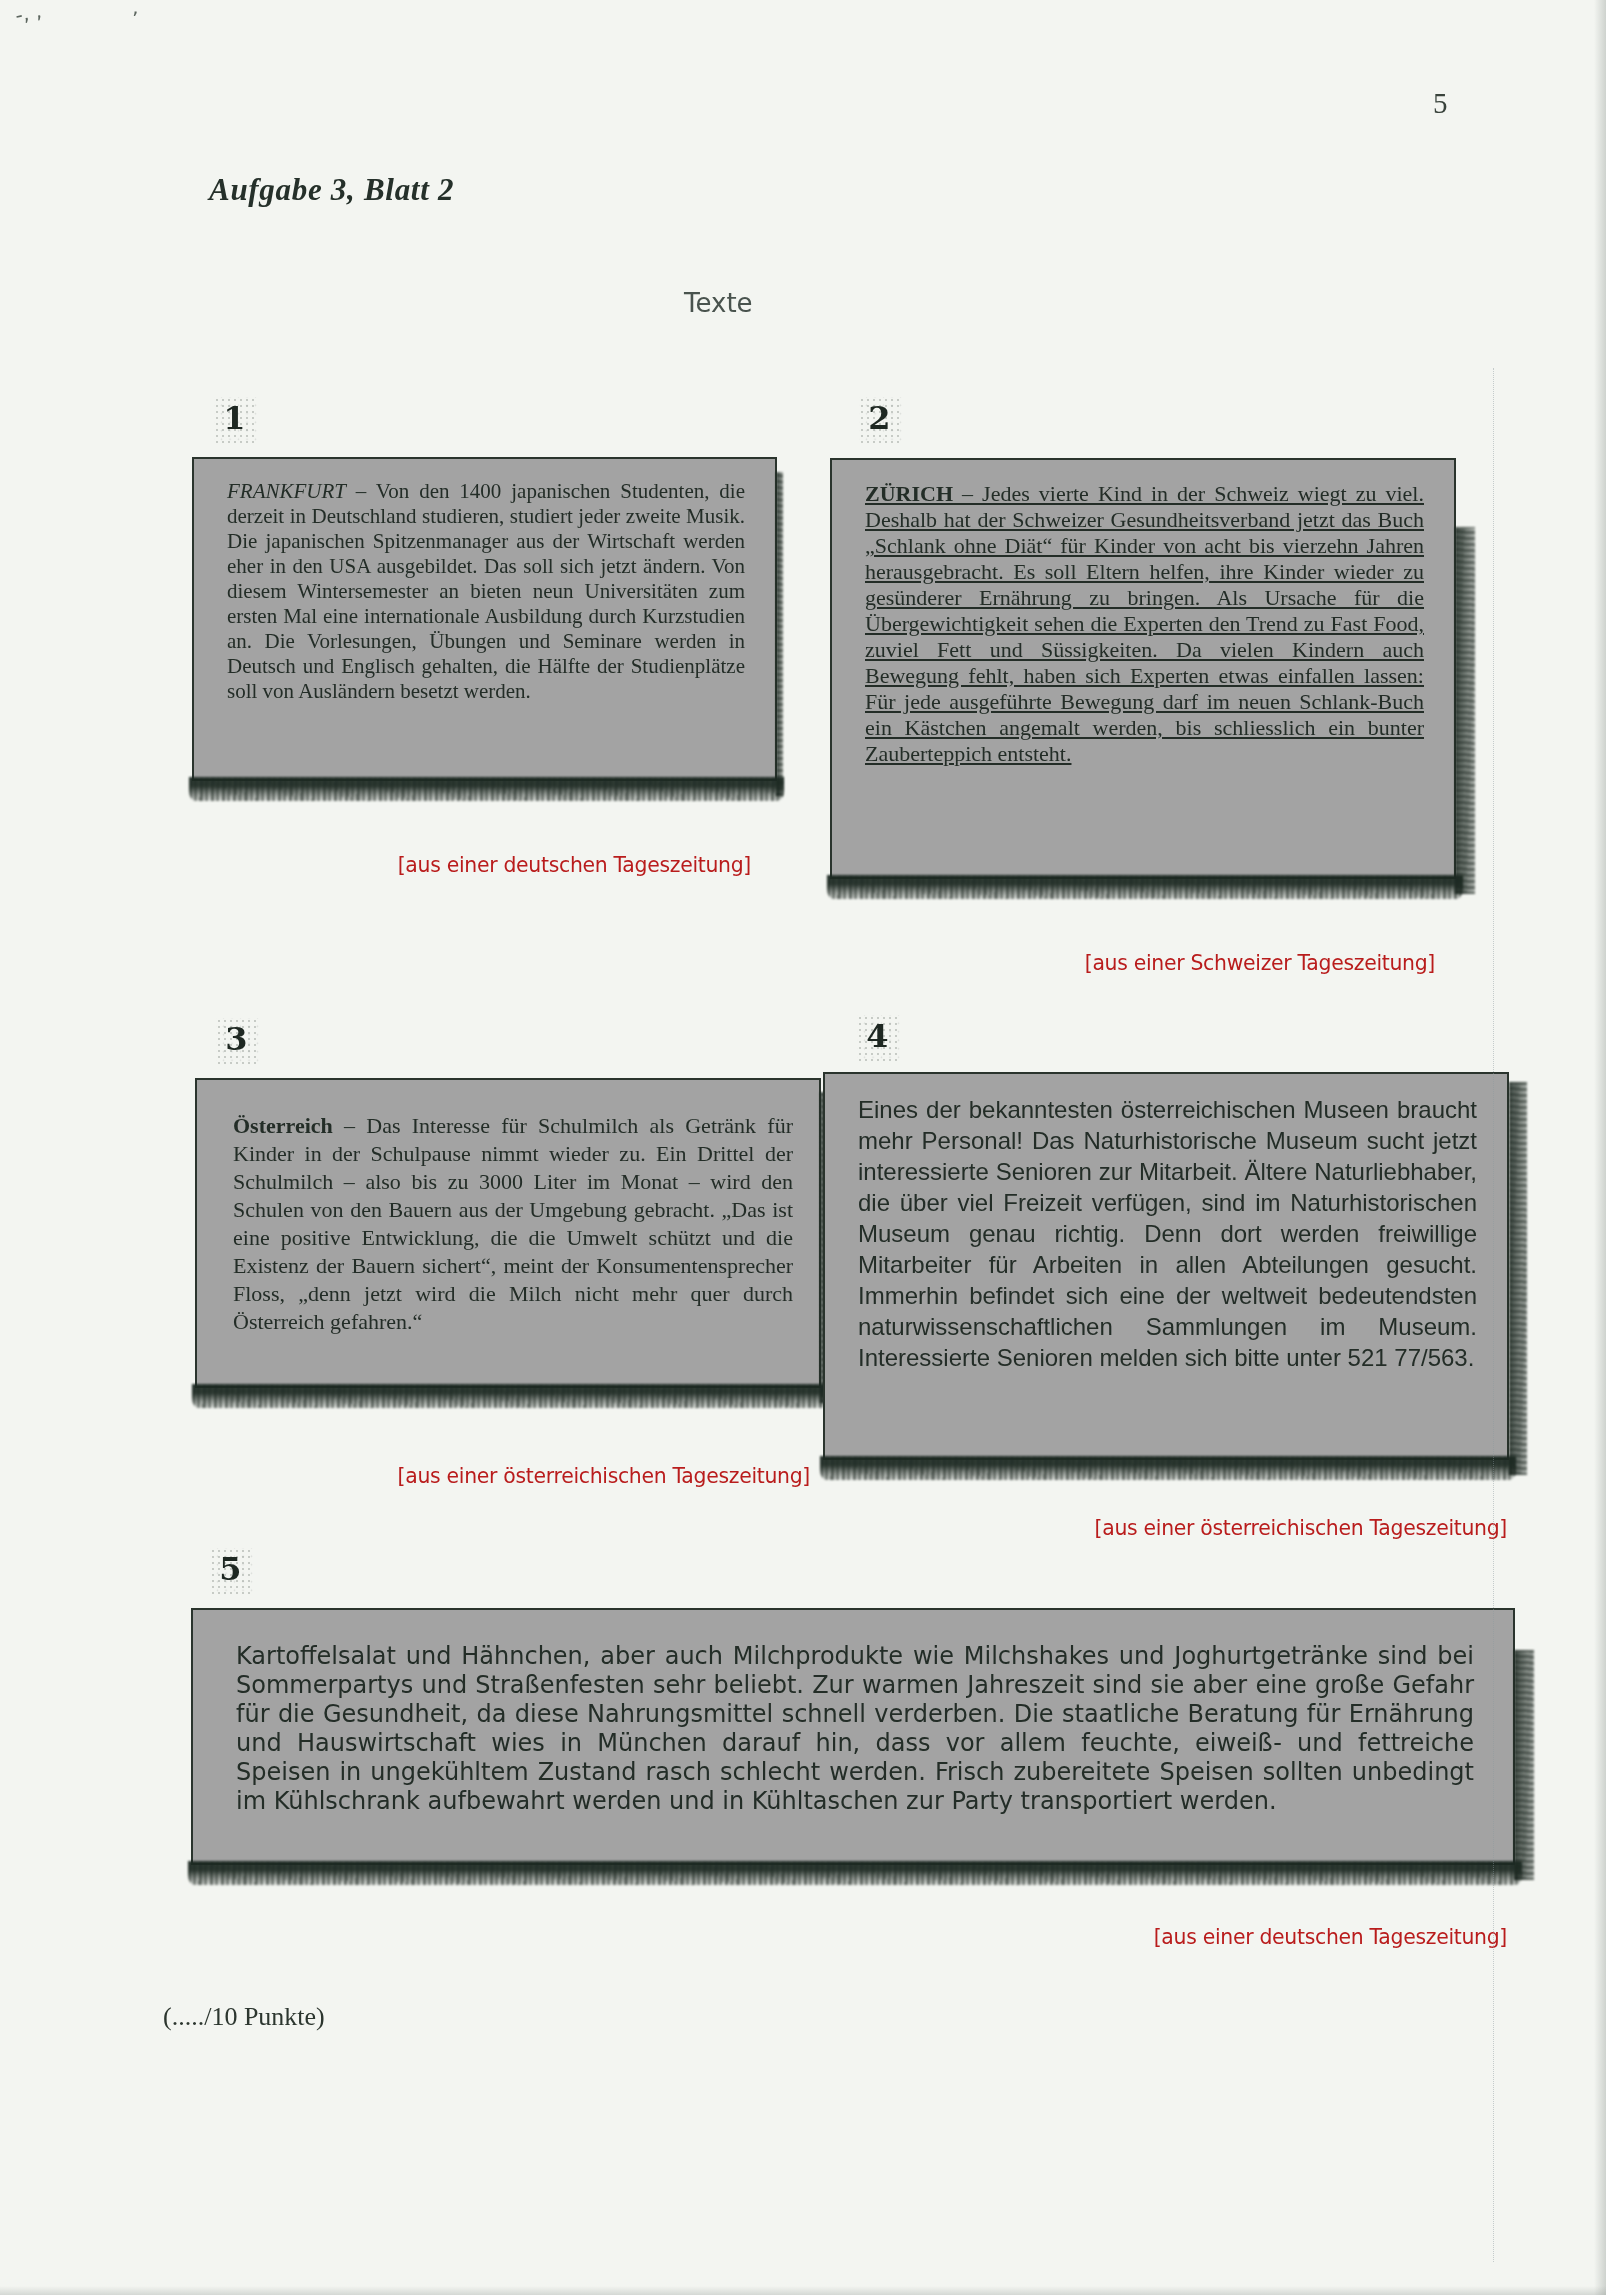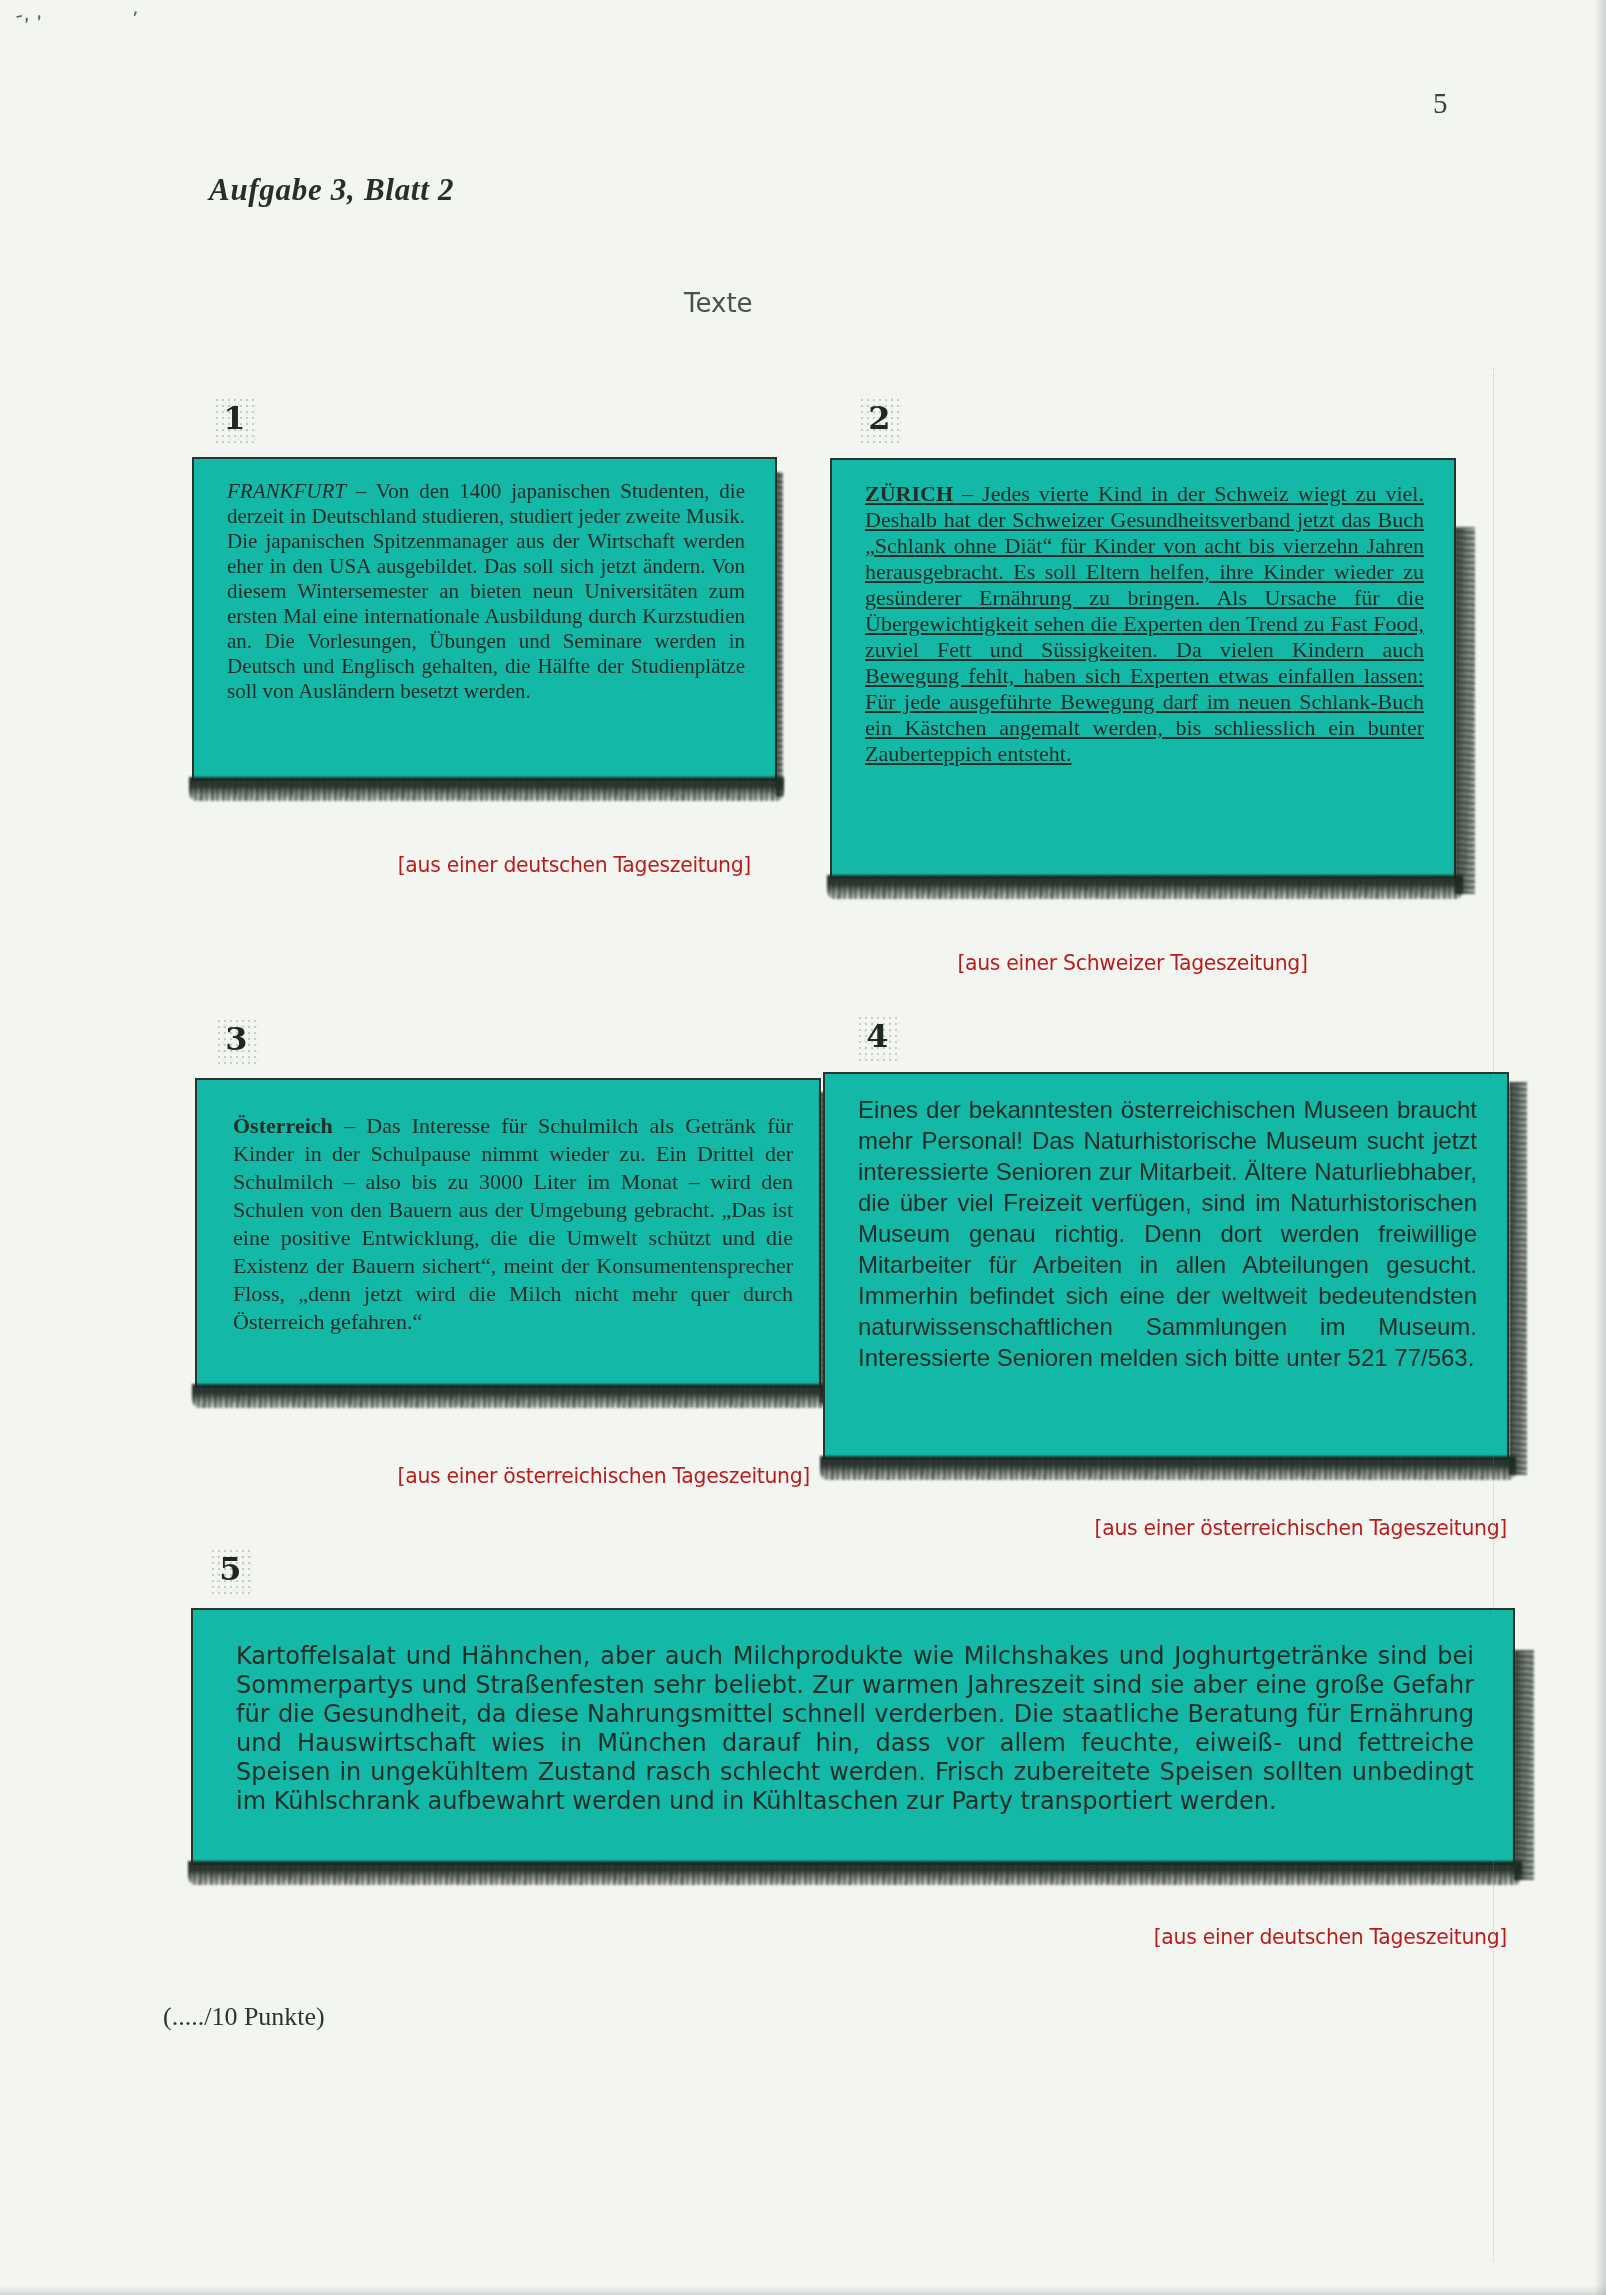--- a/index.html
+++ b/index.html
@@ -27,21 +27,21 @@
   .subheading{position:absolute;left:684px;top:288px;width:217px;
     font-family:"DejaVu Sans",sans-serif;font-size:26px;color:#49534e;}
 
   .clip-num{position:absolute;font-family:"DejaVu Serif",serif;font-weight:700;font-size:32px;color:#1e2822;
     padding:5.3px 12px 9.2px 9.2px;line-height:1;
     background:
       radial-gradient(rgba(95,106,99,.30) 1px, transparent 1.1px),
       radial-gradient(rgba(120,131,123,.22) 0.8px, transparent 1px);
     background-size:6px 6px,8.5px 8.5px;background-position:0 0,3.3px 4px;}
 
-  .clip{position:absolute;background:#14b8a6;border:2px solid #2a342d;box-sizing:border-box;}
+  .clip{position:absolute;background:#a3a3a3;border:2px solid #2a342d;box-sizing:border-box;}
   .clip::after{ 
     content:"";position:absolute;left:-5.3px;right:-9.2px;bottom:-22.4px;height:24px;
     background:
       linear-gradient(to bottom, rgba(30,42,35,.92) 0 38%, rgba(30,42,35,.48) 66%, rgba(30,42,35,.06)),
       repeating-linear-gradient(92deg, rgba(10,20,14,.55) 0 3.3px, rgba(10,20,14,.08) 3.3px 5.3px, rgba(10,20,14,.45) 5.3px 8.5px, rgba(10,20,14,.05) 8.5px 11.2px);
     filter:blur(1.3px);
     border-radius:0 0 6.6px 6.6px / 0 0 10.5px 10.5px;}
   .clip::before{ 
     content:"";position:absolute;top:12%;bottom:-17px;right:-13px;width:12px;
     background:
@@ -66,21 +66,21 @@
   #clip-3{left:195px;top:1078px;width:626px;height:310px;padding:32px 26px 0 36px;}
   #clip-3 .clip-text{font-size:22px;line-height:28px;}
   #clip-4{left:823px;top:1072px;width:686px;height:388px;padding:20px 30px 0 33px;}
   #clip-4 .clip-text{font-size:24px;line-height:31px;}
   #clip-5{left:191px;top:1608px;width:1324px;height:257px;padding:32px 39px 0 43px;}
   #clip-5 .clip-text{font-size:24px;line-height:29px;}
 
   .caption{position:absolute;font-family:"DejaVu Sans",sans-serif;
     font-size:20.4px;color:#b91c1c;letter-spacing:-0.3px;}
   #cap-1{left:192px;width:559px;top:853px;text-align:right;}
-  #cap-2{left:830px;width:605px;top:951px;text-align:center;}
+  #cap-2{left:830px;width:605px;top:951px;text-align:right;}
   #cap-3{left:195px;width:615px;top:1464px;text-align:right;}
   #cap-4{left:823px;width:684px;top:1516px;text-align:right;}
   #cap-5{left:191px;width:1316px;top:1925px;text-align:right;}
 
   #num-1{left:214px;top:397px;}
   #num-2{left:859px;top:397px;}
   #num-3{left:216px;top:1018px;}
   #num-4{left:857px;top:1015px;}
   #num-5{left:210px;top:1548px;}
 

